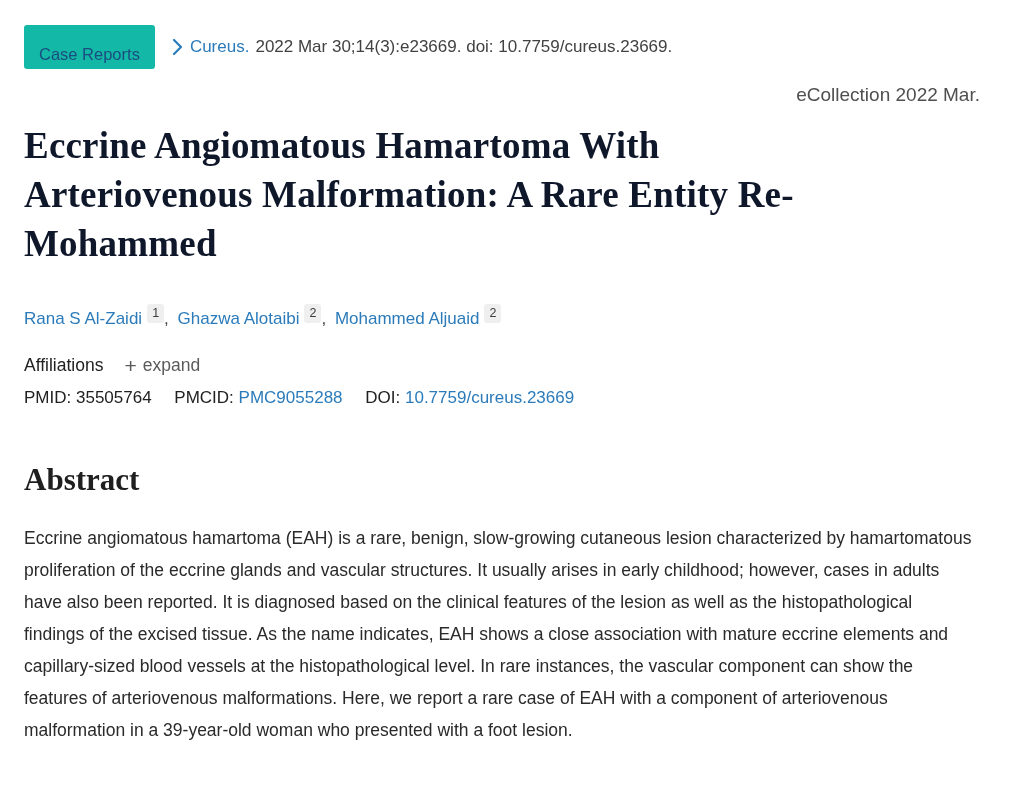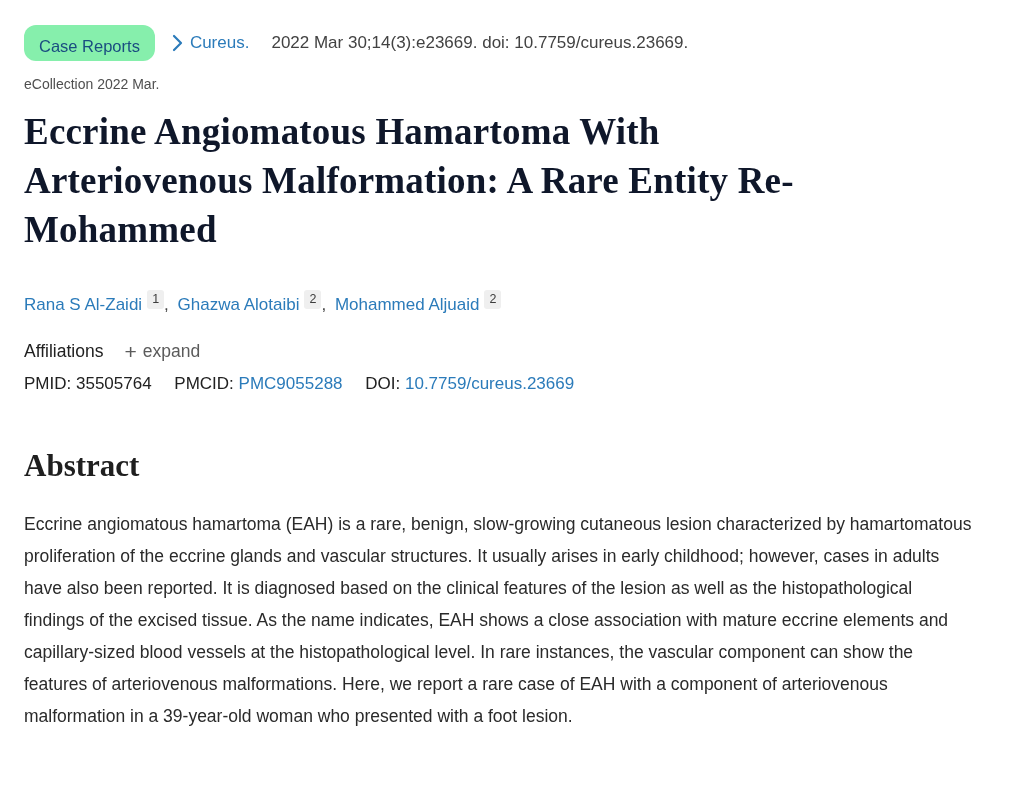--- a/index.html
+++ b/index.html
@@ -19,44 +19,45 @@
   
   .cite-row {
     display: flex;
     align-items: center;
     font-size: 17px;
     color: #424242;
   }
   .badge {
     display: inline-flex;
     align-items: center;
-    background: #86efac;
+    background: #14b8a6;
     color: #1a4d80;
     font-size: 16.5px;
-    padding: 12px 15px 5px 15px;
-    border-radius: 12px;
+    padding: 20px 15px 5px 15px;
+    border-radius: 3px;
     cursor: pointer;
     white-space: nowrap;
   }
   .chevron {
     display: inline-flex;
     align-items: center;
     margin: 0 7px 0 17px;
   }
   .journal-link {
     color: #2b7bba;
     text-decoration: none;
     cursor: pointer;
-    margin-right: 22px;
+    margin-right: 6px;
   }
   .cite-text { color: #424242; }
   .ecollection {
     margin-top: 15px;
-    font-size: 14px;
+    font-size: 19px;
     color: #4f4f4f;
+    text-align: right;
   }
 
   
   .title {
     margin-top: 15px;
     font-family: "Liberation Serif", serif;
     font-weight: 700;
     font-size: 37px;
     line-height: 49px;
     color: #0f172a;

